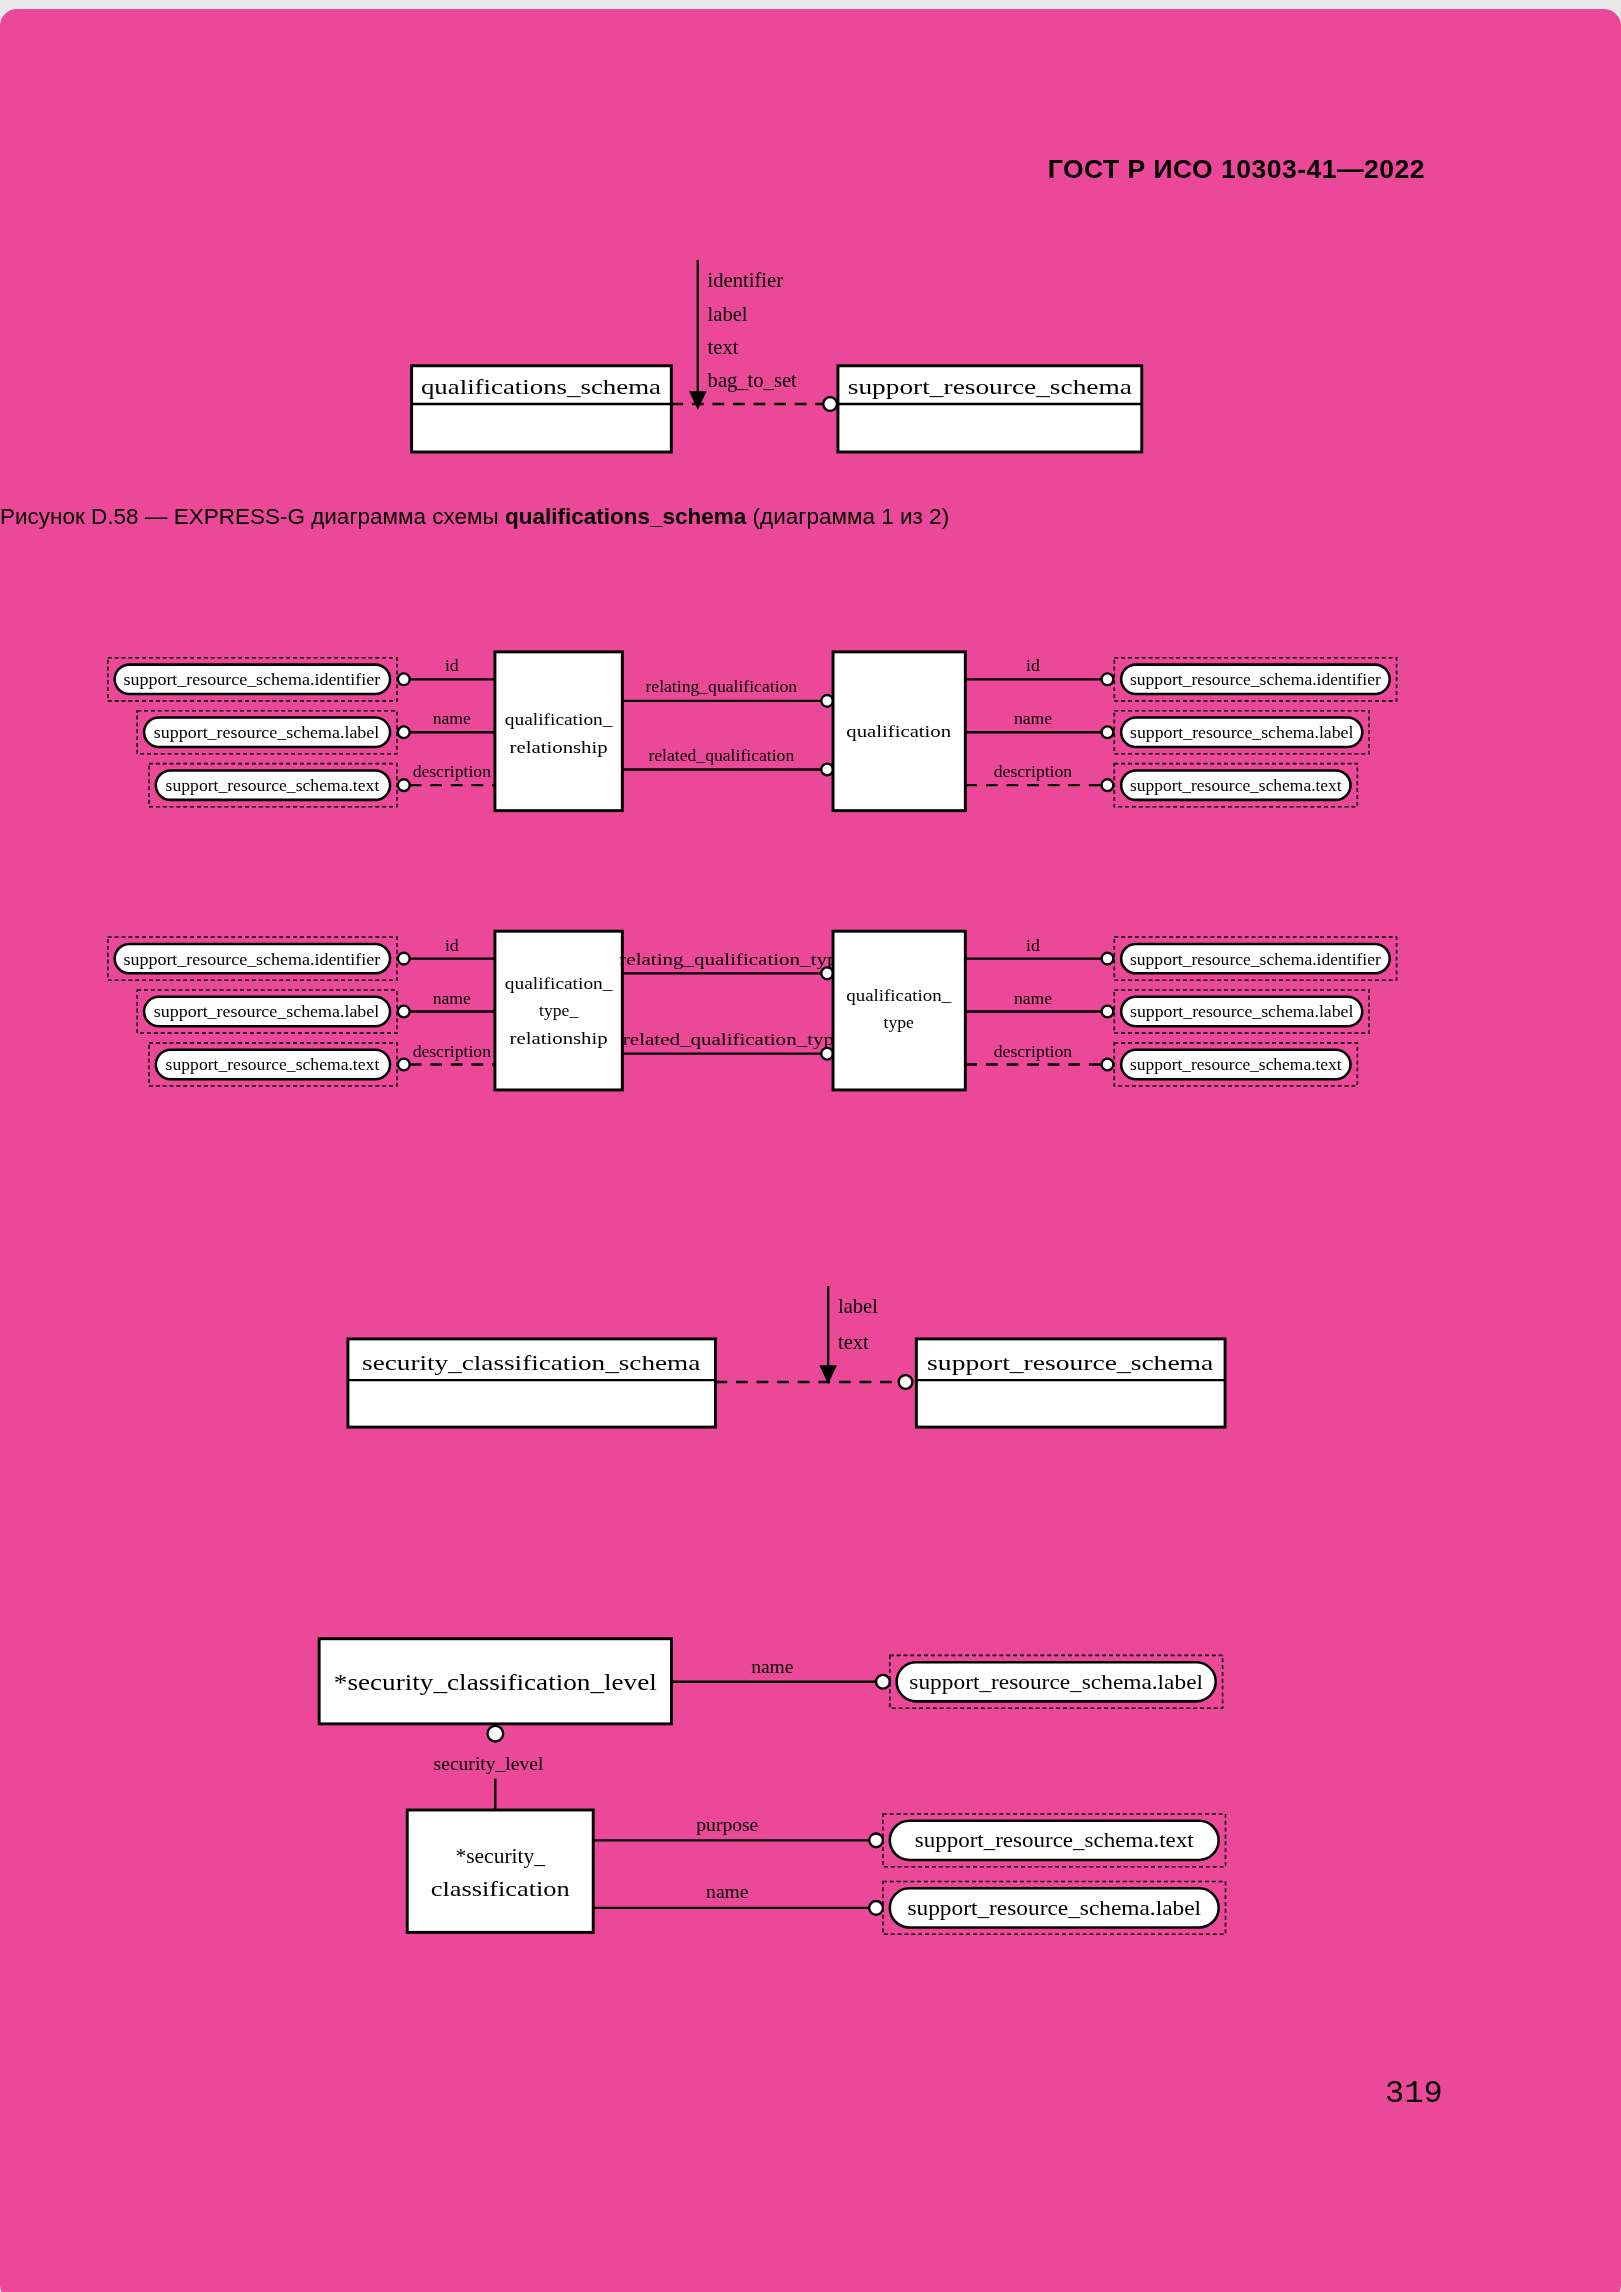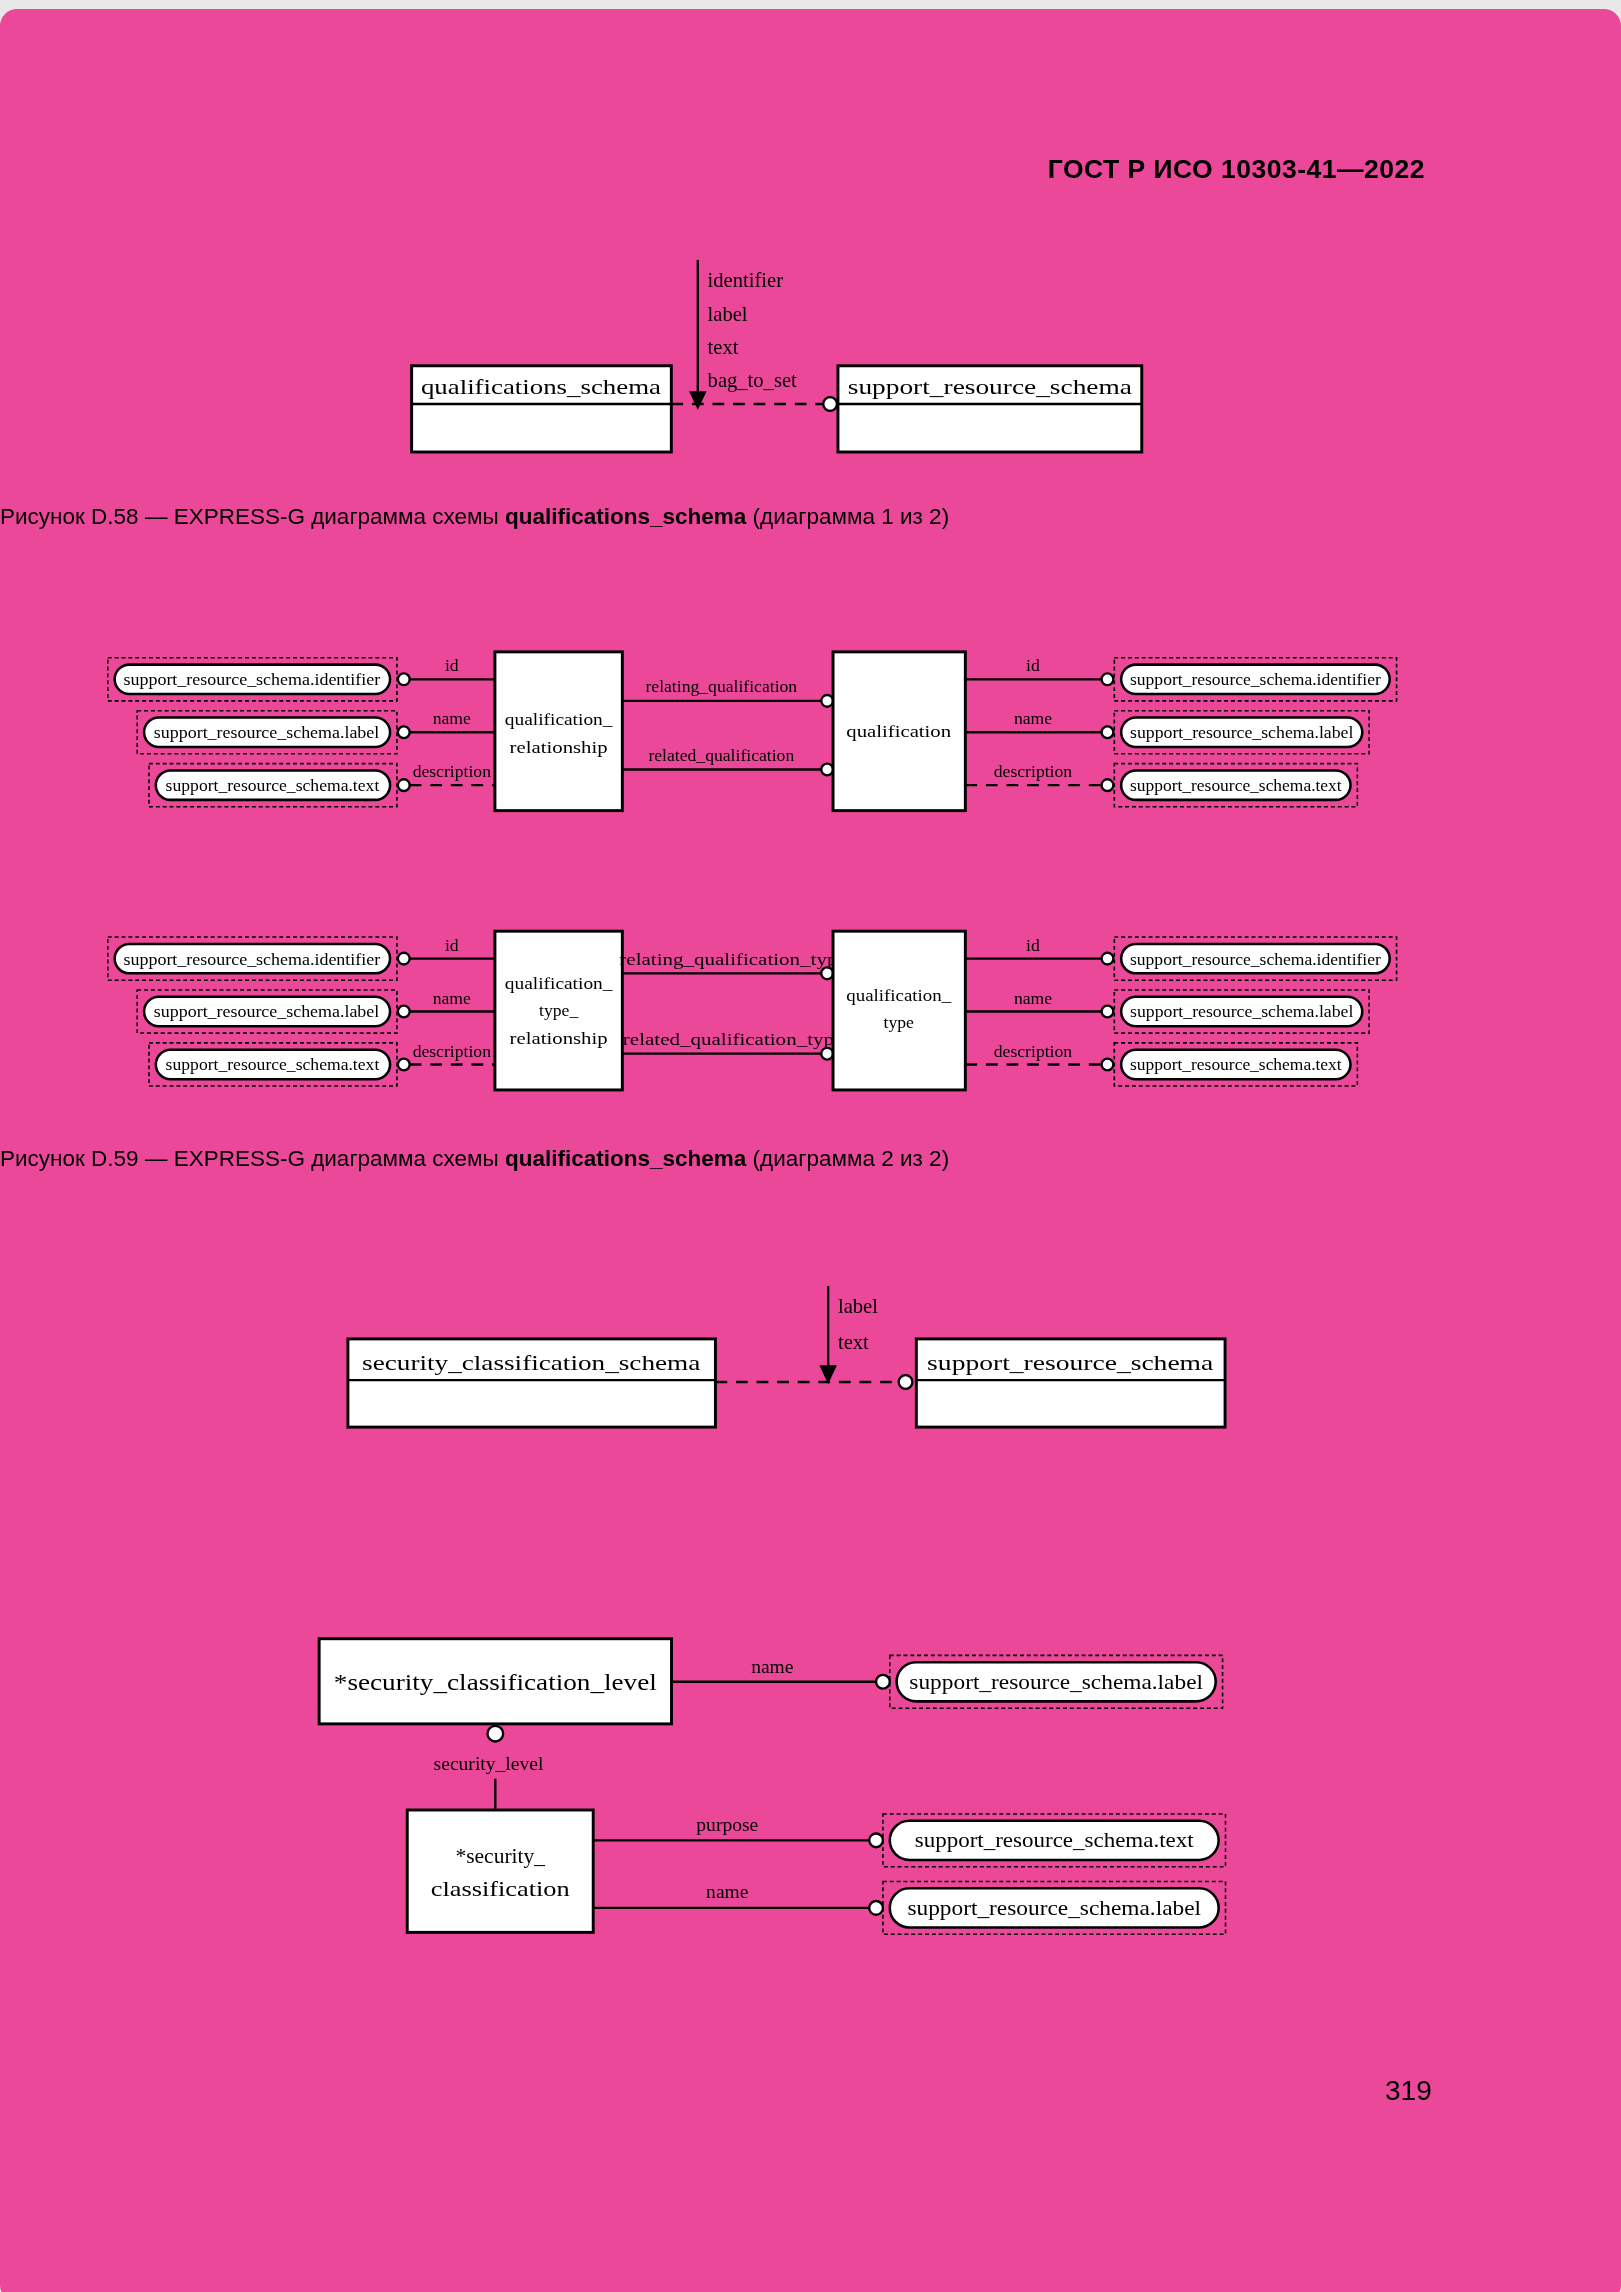--- a/index.html
+++ b/index.html
@@ -1,21 +1,21 @@
 <!DOCTYPE html>
 <html><head>
 <meta charset="utf-8">
 <style>
   html,body{margin:0;padding:0;background:#e8e8e8;}
   .page{position:relative;width:1621px;height:2293px;background:#ec4899;
         font-family:"Liberation Sans",sans-serif;color:#000;overflow:hidden;margin:9px auto;border-radius:17px;}
   .hdr{position:absolute;top:145px;right:196px;font-size:26.5px;font-weight:bold;letter-spacing:0.5px;}
   .caption{position:absolute;left:0;width:100%;font-size:22.5px;}
   .caption .b{font-weight:bold;}
-  .pgnum{position:absolute;left:1385px;top:2066px;font-size:28px;}
+  .pgnum{position:absolute;left:1385px;top:2066px;font-size:32px;font-family:Liberation Mono, monospace;}
   svg{position:absolute;left:0;}
   .box{fill:#fff;stroke:#000;stroke-width:3;}
   .divider{stroke:#000;stroke-width:2.4;}
   .conn{stroke:#000;stroke-width:2.4;fill:none;}
   .connd{stroke:#000;stroke-width:2.4;fill:none;stroke-dasharray:12 9;}
   .stadium{fill:#fff;stroke:#000;stroke-width:2.6;}
   .dashrect{fill:none;stroke:#000;stroke-width:1.6;stroke-dasharray:4 3;}
   .circ{fill:#fff;stroke:#000;stroke-width:2.4;}
   .arrow{fill:#000;stroke:none;}
   .dtext{font-family:"Liberation Serif","DejaVu Serif",serif;fill:#000;}
@@ -157,23 +157,20 @@
     <rect class="stadium" x="1144" y="954" width="274" height="30" rx="15"></rect>
     <text class="dtext t17 mid" x="1281" y="975" textLength="256" lengthAdjust="spacingAndGlyphs">support_resource_schema.identifier</text>
     <rect class="dashrect" x="1137" y="1001" width="260" height="44"></rect>
     <rect class="stadium" x="1144" y="1008" width="246" height="30" rx="15"></rect>
     <text class="dtext t17 mid" x="1267" y="1029" textLength="228" lengthAdjust="spacingAndGlyphs">support_resource_schema.label</text>
     <rect class="dashrect" x="1137" y="1055" width="248" height="44"></rect>
     <rect class="stadium" x="1144" y="1062" width="234" height="30" rx="15"></rect>
     <text class="dtext t17 mid" x="1261" y="1083" textLength="216" lengthAdjust="spacingAndGlyphs">support_resource_schema.text</text>
   </svg>
 
-  <div class="caption" style="top:1137px">
-    <span>Рисунок D.59 — EXPRESS-G диаграмма схемы </span><span class="b">qualifications_schema</span><span> (диаграмма 2 из 2)</span>
-  </div>
 
   <svg style="top:1269px" width="1621" height="162" viewBox="0 1295 1654 165">
     <line class="conn" x1="845" y1="1303" x2="845" y2="1386"></line>
     <polygon class="arrow" points="836,1384 854,1384 845,1403"></polygon>
     <text class="dtext t21" x="855" y="1331">label</text>
     <text class="dtext t21" x="855" y="1367">text</text>
     <line class="connd" x1="730" y1="1401" x2="916" y2="1401"></line>
     <circle class="circ" cx="924" cy="1401" r="7"></circle>
     <rect class="box" x="355" y="1357" width="375" height="90"></rect>
     <line class="divider" x1="355" y1="1399" x2="730" y2="1399"></line>

